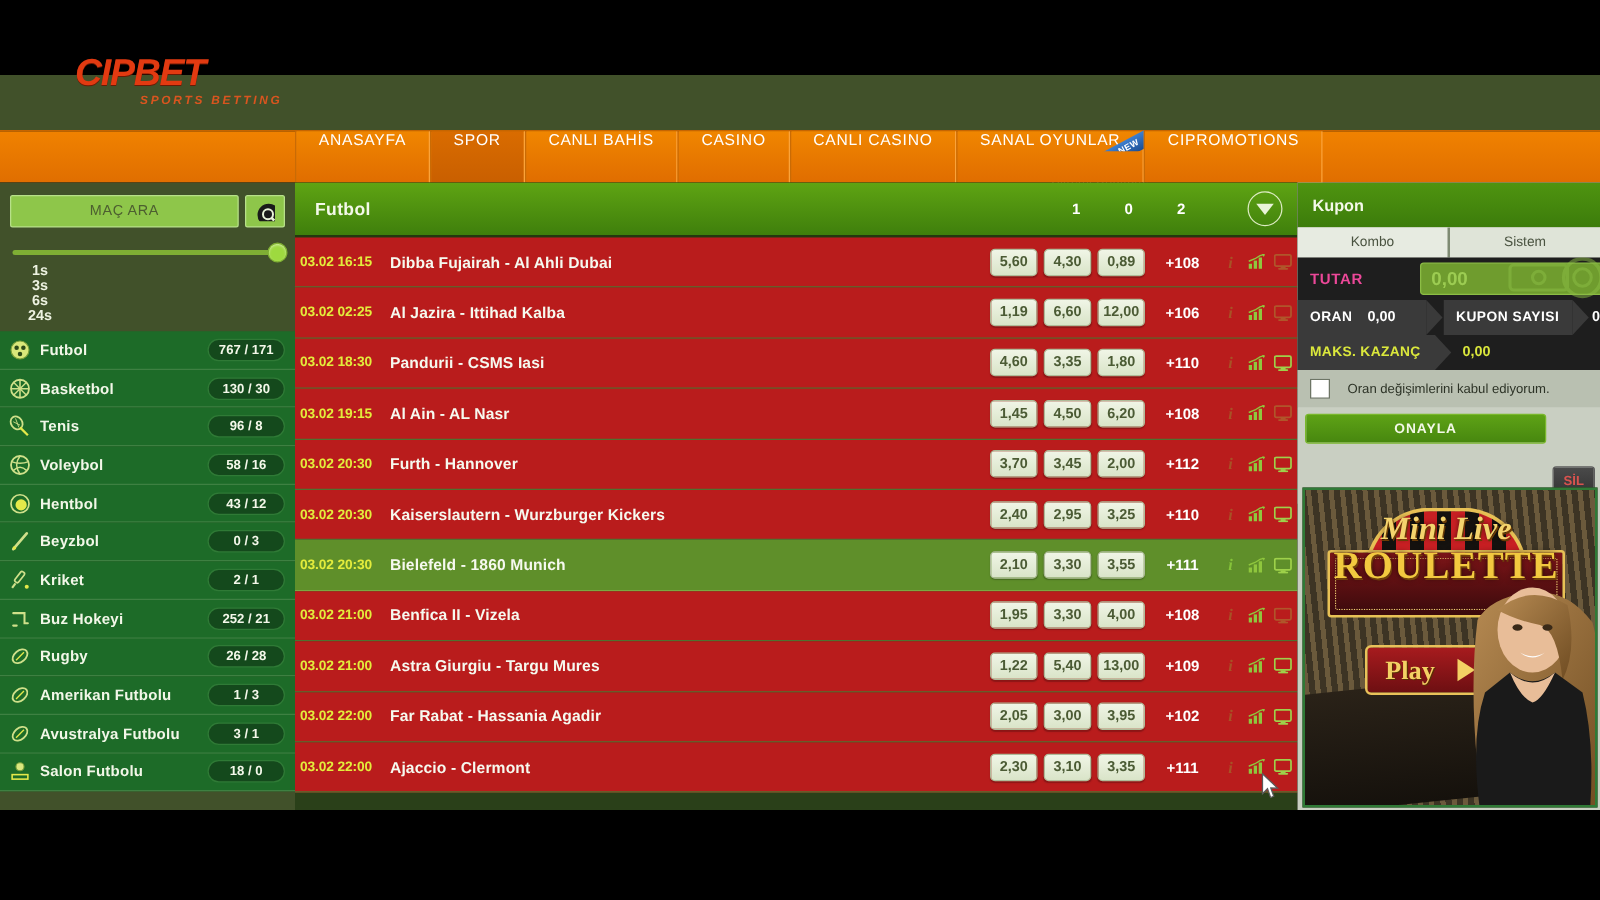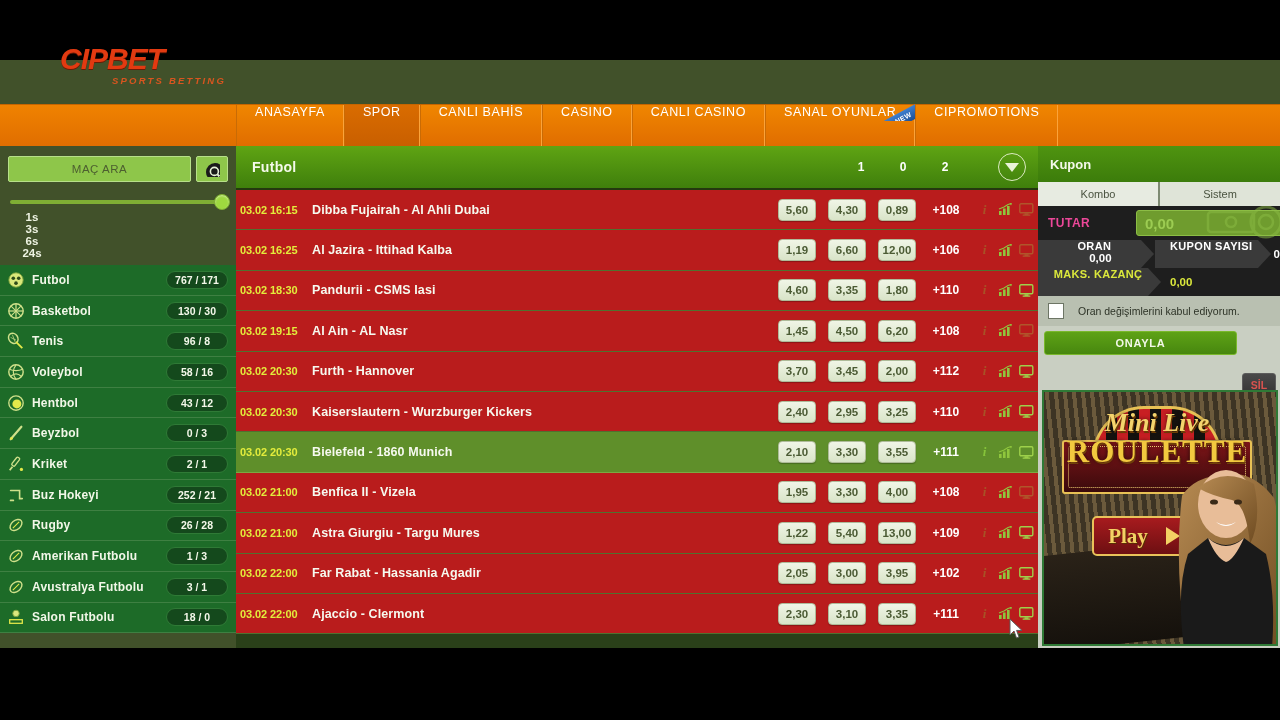--- a/index.html
+++ b/index.html
@@ -190,21 +190,21 @@
   .match-row.hl { background:#5f8f2a; border-bottom:1px solid #7aa942; }
   .m-time {
     width:72px; flex:0 0 72px; padding-left:2px;
     color:#e3ec3c; font-size:11px; font-weight:bold;
     letter-spacing:-0.1px;
   }
   .m-name {
     flex:1; color:#f6f9ef; font-size:12.5px; font-weight:bold;
     letter-spacing:0.1px; padding-left:2px;
   }
-  .odds { display:flex; gap:12px; padding-right:4px;margin-left:36px; }
+  .odds { display:flex; gap:5px; padding-right:4px;margin-left:36px; }
   .odd {
     width:38px; height:22px; border-radius:4px;
     background:linear-gradient(#f0f5e6,#d9e4c8);
     border:1px solid #aebb99;
     color:#4b5b34; font-size:11.5px; font-weight:bold;
     display:flex; align-items:center; justify-content:center;
     box-shadow:0 1px 1px rgba(0,0,0,.25);
     cursor:pointer;
   }
   .m-plus {
@@ -262,21 +262,21 @@
   .money-deco {
     position:absolute; right:-12px; top:-2px; width:88px; height:36px;
     opacity:.5; z-index:1;
   }
   .oran-row {
     height:28px; background:#1e1e1e; display:flex; align-items:center;
     position:relative;
   }
   .chev {
     position:relative; height:28px; display:flex; align-items:center;
-    padding:0 0 0 10px; background:#3a3a3a;flex-direction:column;
+    padding:0 0 0 10px; background:#3a3a3a;
   }
   .chev:after {
     content:""; position:absolute; right:-13px; top:0;
     border-top:14px solid transparent; border-bottom:14px solid transparent;
     border-left:13px solid #3a3a3a;
   }
   .chev-lbl { color:#fff; font-size:11px; font-weight:bold; letter-spacing:0.4px; }
   .chev-val { color:#fff; font-size:11.5px; font-weight:bold; margin-left:12px; }
   .maks-row { height:28px; background:#1e1e1e; display:flex; align-items:center; position:relative; }
   .maks-lbl { color:#dbe83c; font-size:11px; font-weight:bold; letter-spacing:0.3px; }
@@ -613,21 +613,21 @@
               <span class="ico dim">
                 <svg width="15" height="13" viewBox="0 0 15 13">
                   <rect x="0.8" y="0.8" width="13" height="9" rx="1.2" fill="none" stroke="#9ed14a" stroke-width="1.4"></rect>
                   <rect x="5.5" y="10.3" width="4" height="1.6" fill="#9ed14a"></rect>
                   <rect x="3.5" y="11.4" width="8" height="1.3" rx=".6" fill="#9ed14a"></rect>
                 </svg>
               </span>
             </div>
           </div>
           <div class="match-row">
-            <div class="m-time">03.02 16:25</div>
+            <div class="m-time">03.02 02:25</div>
             <div class="m-name">Al Jazira - Ittihad Kalba</div>
             <div class="odds">
               <div class="odd">1,19</div>
               <div class="odd">6,60</div>
               <div class="odd">12,00</div>
             </div>
             <div class="m-plus">+106</div>
             <div class="m-icons">
               <span class="ico dim">
                 <span class="ico-i">i</span>

